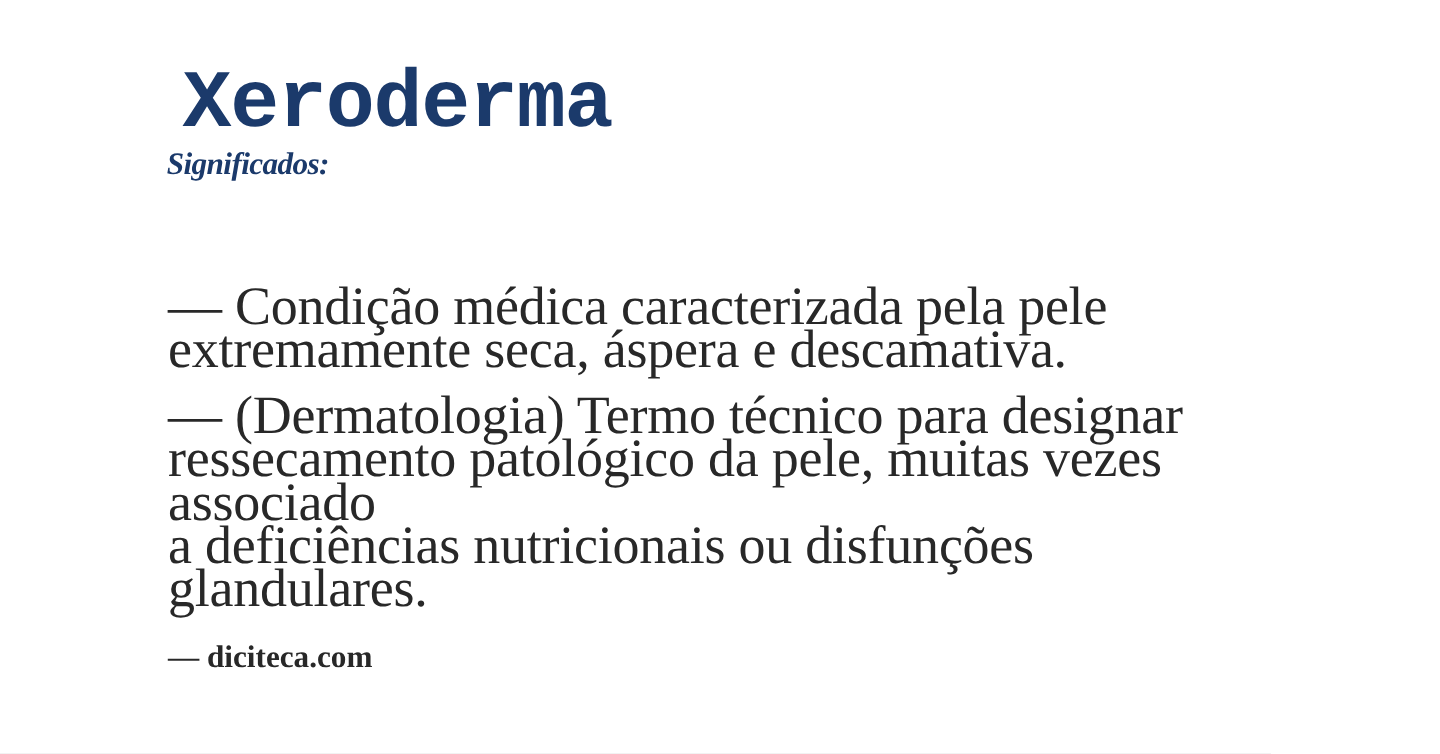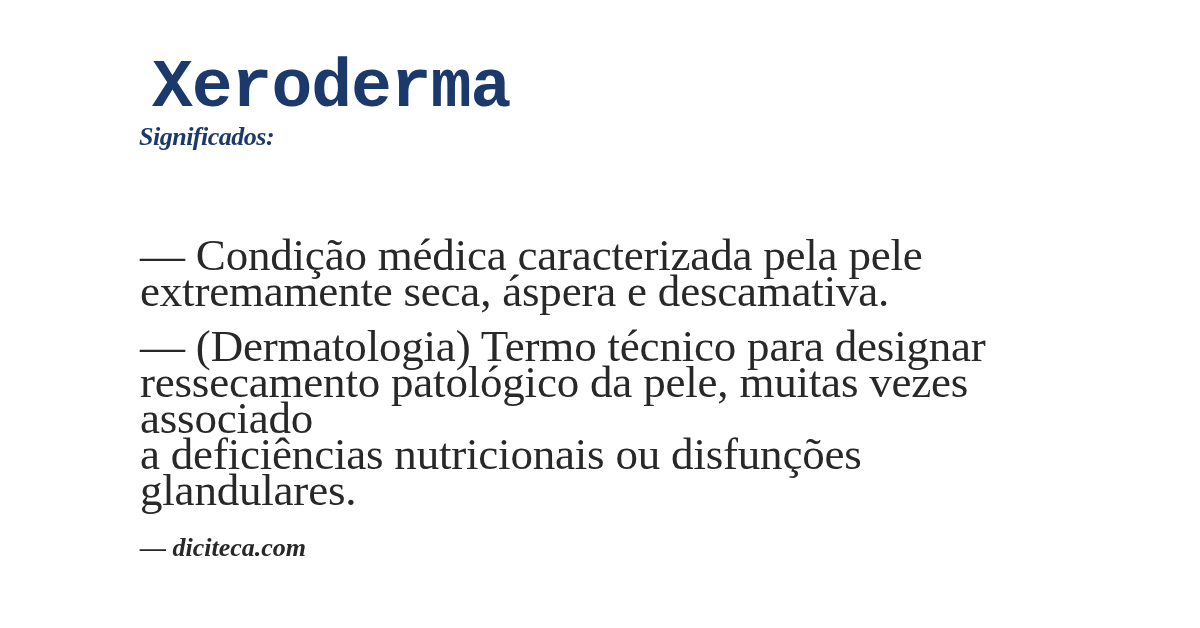--- a/index.html
+++ b/index.html
@@ -55,21 +55,20 @@
     letter-spacing: -0.2px;
     margin-bottom: 19px;
   }
   .definition:last-child { margin-bottom: 0; }
   .attribution {
     position: absolute;
     left: 140px;
     top: 534px;
     font-size: 26px;
     line-height: 1.1;
-    font-style: italic;
     font-weight: 600;
     color: var(--body-text);
   }
 </style>
 </head>
 <body>
 
 <div class="page">
 
   <h1 class="word-title">Xeroderma</h1>

